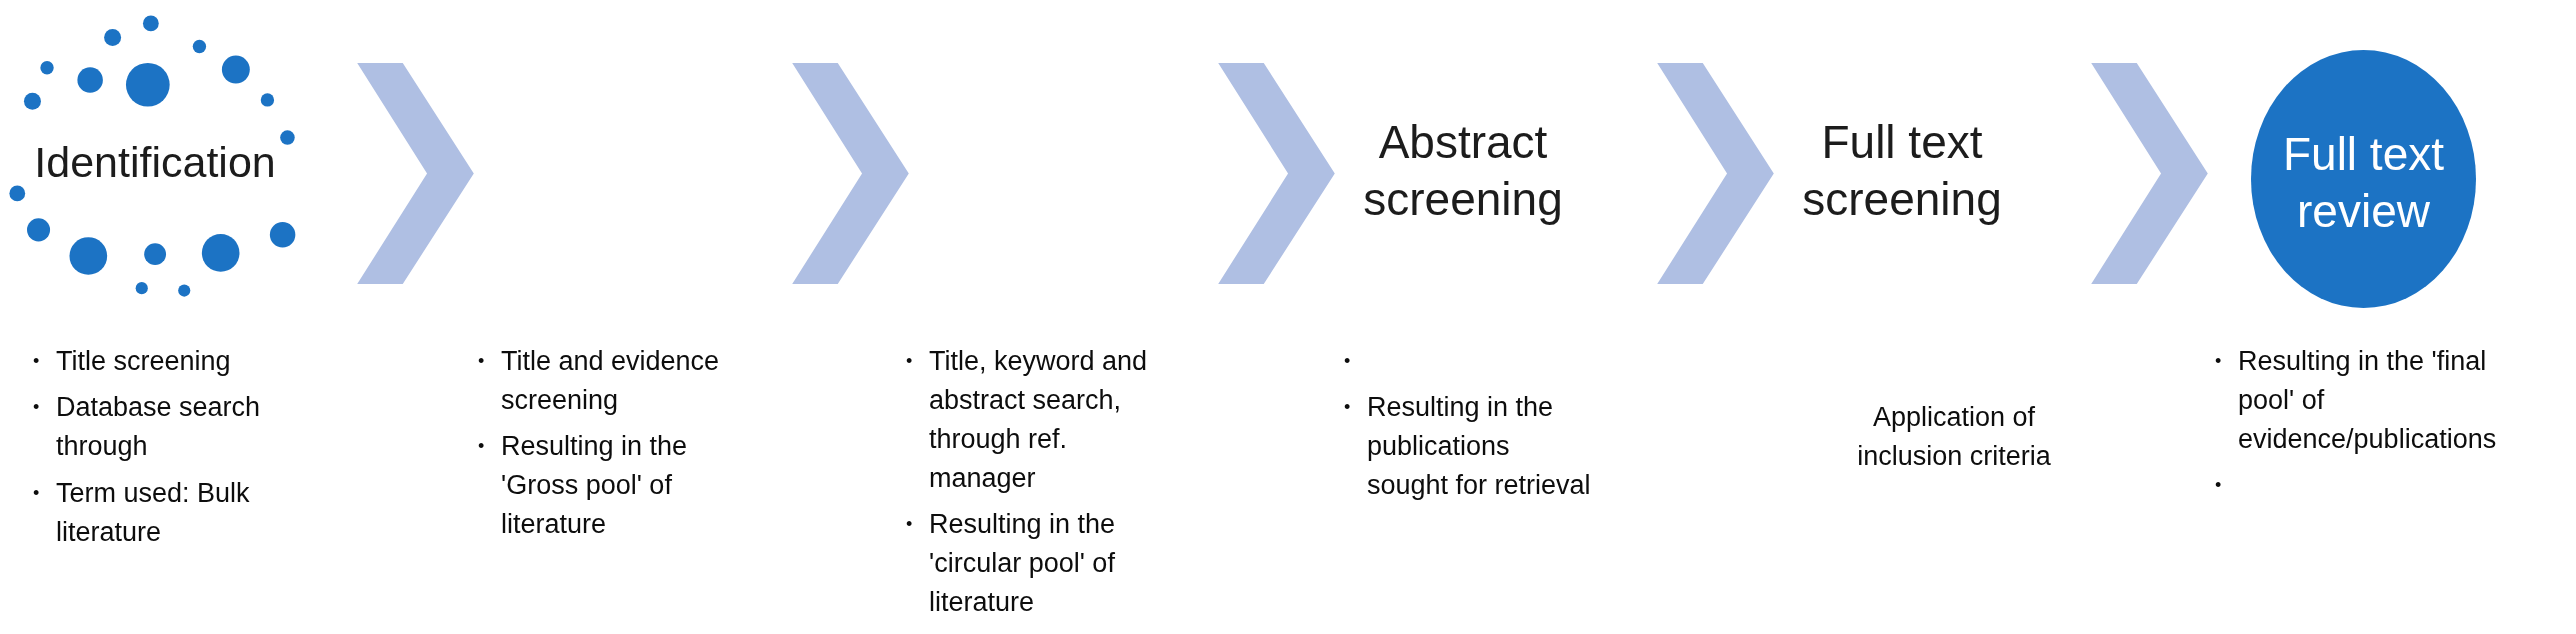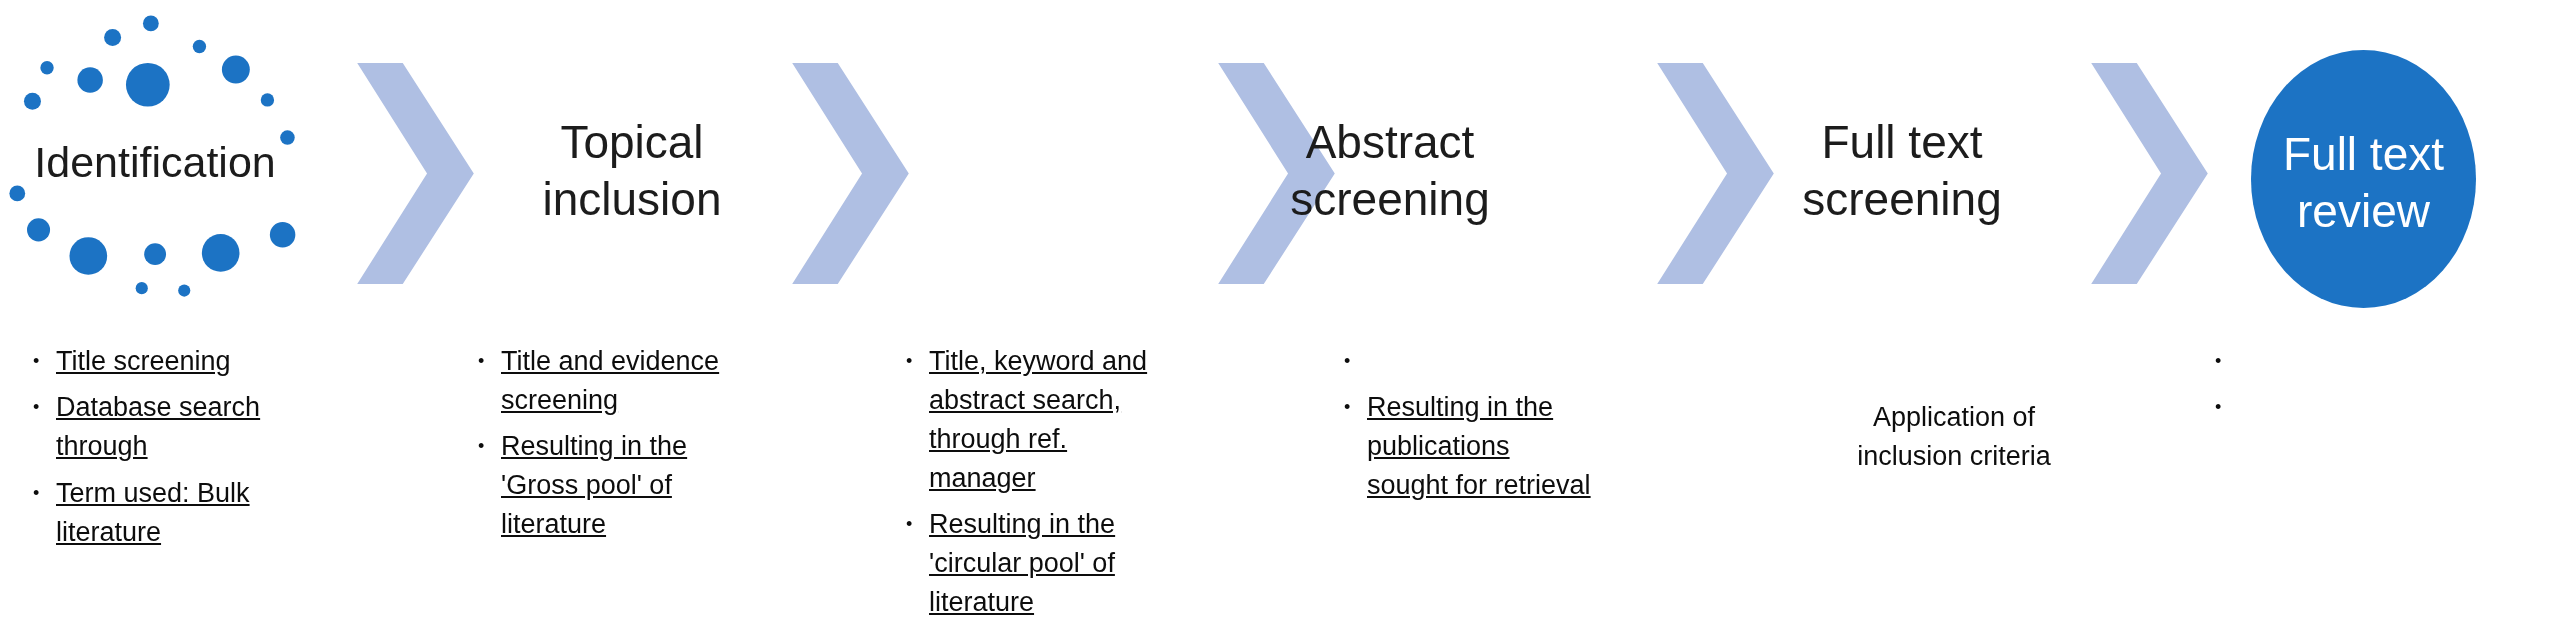--- a/index.html
+++ b/index.html
@@ -18,21 +18,21 @@
   .chevron { position: absolute; top: 63px; width: 117px; height: 221px; }
   .c1 { left: 357px; } .c2 { left: 792px; } .c3 { left: 1218px; }
   .c4 { left: 1657px; } .c5 { left: 2091px; }
 
   
   .stage-title {
     position: absolute; top: 114px; width: 316px;
     font-size: 46px; line-height: 57px; color: #1c1c1c; text-align: center;
     white-space: pre-line;
   }
-  .t2 { left: 474px; } .t3 { left: 883px; } .t4 { left: 1232px; } .t5 { left: 1744px; }
+  .t2 { left: 474px; } .t3 { left: 883px; } .t4 { left: 1305px; } .t5 { left: 1744px; }
 
   
   #review-circle {
     position: absolute; left: 2251px; top: 50px; width: 225px; height: 258px;
     background: #1c73c4; border-radius: 50%;
     display: flex; align-items: center; justify-content: center;
   }
   #review-circle .circle-title {
     width: 225px; padding-top: 8.5px;
     font-size: 46px; line-height: 57px; color: #ffffff; text-align: center;
@@ -45,21 +45,21 @@
     font-size: 27px; line-height: 39px; color: #0d0d0d;
   }
   .l1 { left: 33px;   width: 274px; }
   .l2 { left: 478px;  width: 280px; }
   .l3 { left: 906px; width: 280px; }
   .l4 { left: 1344px; width: 292px; }
   .l6 { left: 2215px; width: 340px; }
   .blist li { display: flex; align-items: flex-start; }
   .blist li + li { margin-top: 7.3px; }
   .bchar { flex: none; width: 23px; font-size: 18px; line-height: 39px; color: #0d0d0d; }
-  .btext { white-space: pre-line; text-decoration: underline; }
+  .btext { white-space: pre-line; }
 
   
   #ft-note {
     position: absolute; left: 1802px; top: 398px; width: 304px;
     font-size: 27px; line-height: 39px; color: #0d0d0d; text-align: center;
     white-space: pre-line;
   }
 </style>
 </head>
 <body>
@@ -101,22 +101,20 @@
   <svg class="chevron c3" viewBox="0 0 192 364">
     <polygon points="0,0 75,0 192,182 75,364 0,364 115,182" fill="#afbfe3"></polygon>
   </svg>
   <svg class="chevron c4" viewBox="0 0 192 364">
     <polygon points="0,0 75,0 192,182 75,364 0,364 115,182" fill="#afbfe3"></polygon>
   </svg>
   <svg class="chevron c5" viewBox="0 0 192 364">
     <polygon points="0,0 75,0 192,182 75,364 0,364 115,182" fill="#afbfe3"></polygon>
   </svg>
 
-  <div class="stage-title t2">Topical
-inclusion</div>
   <div class="stage-title t4">Abstract
 screening</div>
   <div class="stage-title t5">Full text
 screening</div>
 
   <div id="review-circle">
     <div class="circle-title">Full text
 review</div>
   </div>
 
@@ -178,20 +176,23 @@
 sought for retrieval</span>
     </li>
   </ul>
 
   <div id="ft-note">Application of
 inclusion criteria</div>
 
   <ul class="blist l6">
     <li>
       <span class="bchar">•</span>
+      <span class="btext">Resulting in the 'final
+pool' of
+evidence/publications</span>
     </li>
     <li>
       <span class="bchar">•</span>
     </li>
   </ul>
 
 </div>
 
 
 </body></html>

